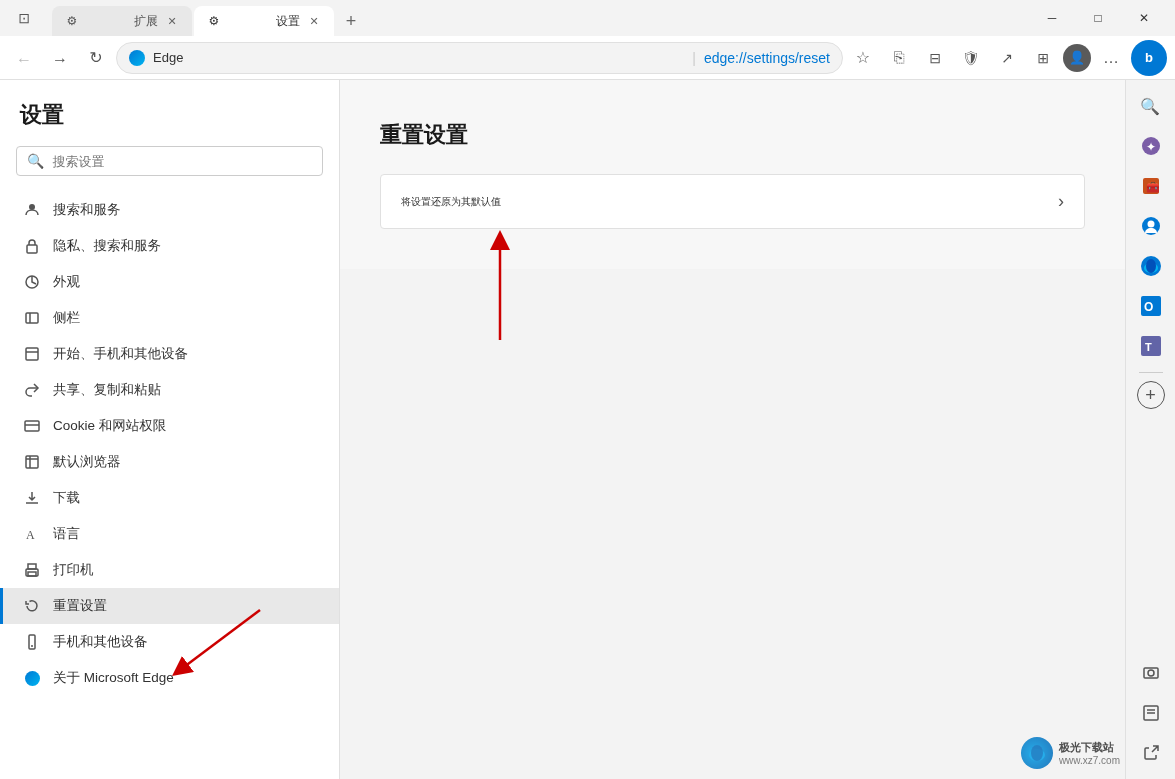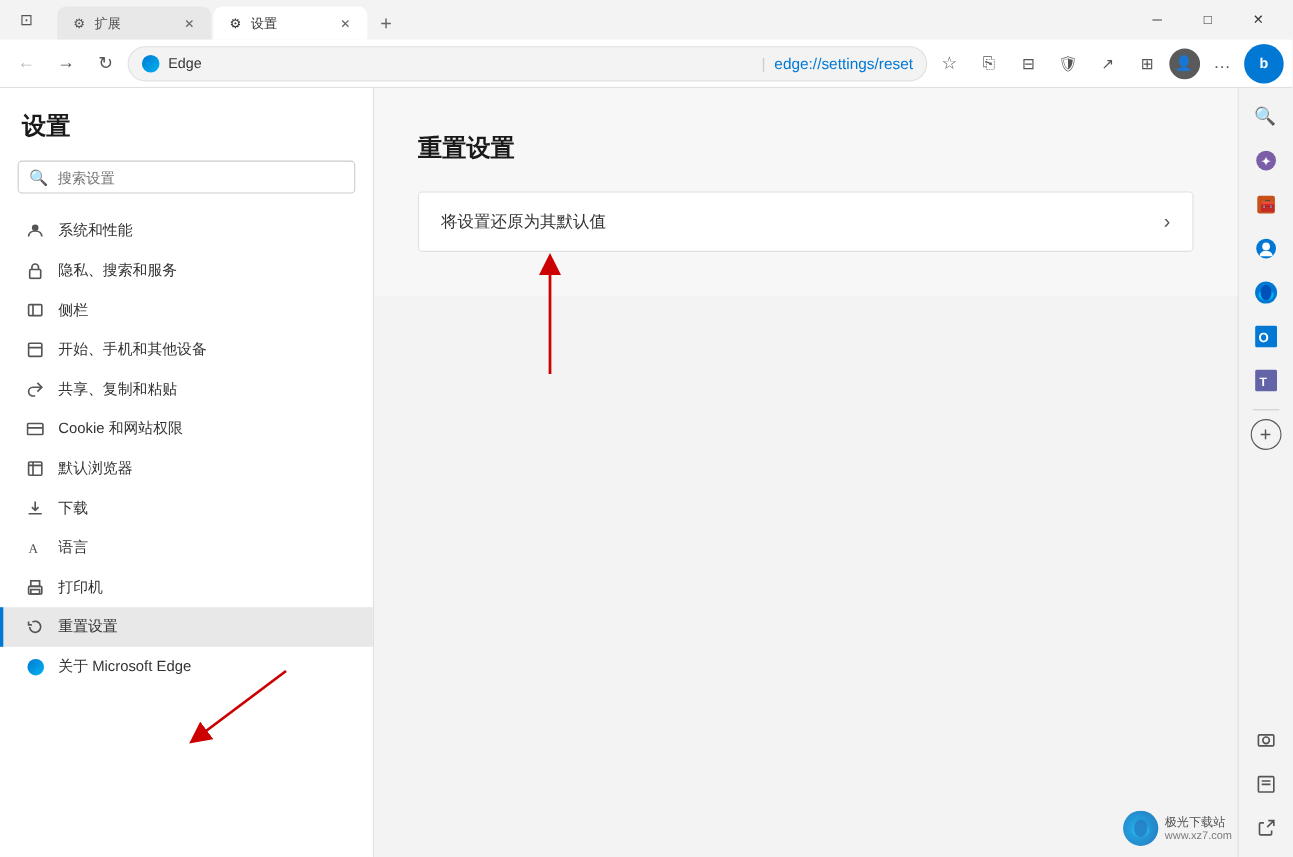--- a/index.html
+++ b/index.html
@@ -8,21 +8,21 @@
     
     .browser-chrome { background: #f3f3f3; width: 100%; }
 
     
     .title-bar { display: flex; align-items: center; height: 36px; background: #f3f3f3; padding: 0 8px; gap: 8px; }
     .window-controls-left { display: flex; gap: 4px; margin-right: 4px; }
     .tab-bar { display: flex; align-items: flex-end; flex: 1; height: 36px; gap: 2px; }
     .tab { display: flex; align-items: center; height: 30px; padding: 0 12px; border-radius: 8px 8px 0 0; background: #e8e8e8; gap: 6px; font-size: 12px; color: #555; cursor: pointer; position: relative; min-width: 140px; max-width: 200px; }
     .tab.active { background: #ffffff; color: #333; z-index: 1; }
     .tab-icon { width: 16px; height: 16px; display: flex; align-items: center; justify-content: center; }
-    .tab-title { flex: 1; overflow: hidden; text-overflow: ellipsis; white-space: nowrap; }
+    .tab-title { flex: 1; overflow: hidden; text-overflow: ellipsis; white-space: nowrap; margin-left: 48px; }
     .tab-close { width: 16px; height: 16px; display: flex; align-items: center; justify-content: center; border-radius: 50%; cursor: pointer; font-size: 11px; color: #666; }
     .tab-add { width: 30px; height: 30px; display: flex; align-items: center; justify-content: center; border-radius: 50%; cursor: pointer; font-size: 18px; color: #666; }
     .window-controls-right { display: flex; gap: 0; }
     .win-btn { width: 46px; height: 36px; display: flex; align-items: center; justify-content: center; cursor: pointer; font-size: 12px; color: #333; }
 
     
     .nav-bar { display: flex; align-items: center; height: 44px; background: #ffffff; padding: 0 8px; gap: 4px; border-bottom: 1px solid #e0e0e0; }
     .nav-btn { width: 32px; height: 32px; display: flex; align-items: center; justify-content: center; border-radius: 4px; cursor: pointer; color: #555; font-size: 16px; }
     .nav-btn.disabled { color: #bbb; cursor: default; }
     .address-bar-container { flex: 1; display: flex; align-items: center; background: #f3f3f3; border-radius: 20px; height: 32px; padding: 0 12px; gap: 8px; border: 1px solid #e0e0e0; }
@@ -47,21 +47,21 @@
 
     .nav-item { display: flex; align-items: center; padding: 9px 20px; gap: 12px; cursor: pointer; color: #333; font-size: 13.5px; border-left: 3px solid transparent; }
     .nav-item.active { background: #e8e8e8; border-left: 3px solid #0078d4; font-weight: 500; }
     .nav-item-icon { width: 18px; height: 18px; display: flex; align-items: center; justify-content: center; color: #555; font-size: 15px; flex-shrink: 0; }
 
     
     .content-area { flex: 1; background: #f7f7f7; padding: 40px; overflow-y: auto; }
     .content-title { font-size: 22px; font-weight: 600; color: #1a1a1a; margin-bottom: 24px; }
 
     .reset-card { background: #ffffff; border: 1px solid #e0e0e0; border-radius: 4px; display: flex; align-items: center; padding: 16px 20px; cursor: pointer; }
-    .reset-card-text { flex: 1; font-size: 15px; color: #333; }
+    .reset-card-text { flex: 1; font-size: 10px; color: #333; }
     .reset-card-arrow { color: #555; font-size: 18px; }
 
     
     .right-panel { width: 50px; background: #f3f3f3; border-left: 1px solid #e0e0e0; display: flex; flex-direction: column; align-items: center; padding: 8px 0; gap: 4px; }
     .right-panel-icon { width: 36px; height: 36px; display: flex; align-items: center; justify-content: center; border-radius: 4px; cursor: pointer; color: #555; font-size: 18px; }
     .right-panel-divider { width: 24px; height: 1px; background: #ccc; margin: 4px 0; }
     .right-panel-add { width: 28px; height: 28px; border-radius: 50%; border: 1.5px solid #555; display: flex; align-items: center; justify-content: center; cursor: pointer; color: #555; font-size: 18px; }
 
     
     .watermark { position: fixed; bottom: 10px; right: 55px; display: flex; align-items: center; gap: 6px; opacity: 0.85; }
@@ -145,33 +145,42 @@
       <input class="search-input" type="text" placeholder="搜索设置" style="">
     </div>
 
     <div class="nav-item">
       <div class="nav-item-icon">
         <svg width="16" height="16" viewBox="0 0 16 16" fill="#555">
             <circle cx="8" cy="5" r="3"></circle>
             <path d="M2 13c0-3 2.7-5 6-5s6 2 6 5" stroke="#555" fill="none" stroke-width="1.5"></path>
           </svg>
       </div>
-      <span>系统和性能</span>
+      <span>搜索和服务</span>
     </div>
 
     <div class="nav-item">
       <div class="nav-item-icon">
         <svg width="16" height="16" viewBox="0 0 16 16" fill="none" stroke="#555" stroke-width="1.5">
             <rect x="3" y="7" width="10" height="8" rx="1"></rect>
             <path d="M5 7V5a3 3 0 016 0v2"></path>
           </svg>
       </div>
       <span>隐私、搜索和服务</span>
     </div>
 
+    <div class="nav-item">
+      <div class="nav-item-icon">
+        <svg width="16" height="16" viewBox="0 0 16 16" fill="none" stroke="#555" stroke-width="1.5">
+            <circle cx="8" cy="8" r="6"></circle>
+            <path d="M8 2v6l4 2"></path>
+          </svg>
+      </div>
+      <span>外观</span>
+    </div>
 
     <div class="nav-item">
       <div class="nav-item-icon">
         <svg width="16" height="16" viewBox="0 0 16 16" fill="none" stroke="#555" stroke-width="1.5">
             <rect x="2" y="3" width="12" height="10" rx="1"></rect>
             <line x1="6" y1="3" x2="6" y2="13"></line>
           </svg>
       </div>
       <span>侧栏</span>
     </div>
@@ -252,20 +261,29 @@
     <div class="nav-item active">
       <div class="nav-item-icon">
         <svg width="16" height="16" viewBox="0 0 16 16" fill="none" stroke="#555" stroke-width="1.5">
             <path d="M3 8A5 5 0 1 0 5.5 3.5"></path>
             <path d="M2 3v3h3"></path>
           </svg>
       </div>
       <span>重置设置</span>
     </div>
 
+    <div class="nav-item">
+      <div class="nav-item-icon">
+        <svg width="16" height="16" viewBox="0 0 16 16" fill="none" stroke="#555" stroke-width="1.5">
+            <rect x="5" y="1" width="6" height="14" rx="1"></rect>
+            <line x1="8" y1="12" x2="8" y2="12" stroke-width="2" stroke-linecap="round"></line>
+          </svg>
+      </div>
+      <span>手机和其他设备</span>
+    </div>
 
 
     <div class="nav-item">
       <div class="nav-item-icon">
         <span style="display:block;width:15px;height:15px;border-radius:50%;background:linear-gradient(135deg,#0078d4,#00b4f0);"></span>
       </div>
       <span>关于 Microsoft Edge</span>
     </div>
   </div>
 
@@ -365,16 +383,16 @@
 </svg>
 
 <div class="watermark">
   <div class="watermark-logo">
     <svg width="22" height="22" viewBox="0 0 22 22">
         <ellipse cx="11" cy="13" rx="8" ry="6" fill="#00a0e8"></ellipse>
         <ellipse cx="11" cy="11" rx="6" ry="8" fill="#0060b0" opacity="0.7"></ellipse>
       </svg>
   </div>
   <div>
-    <div style="font-size:11px; color:#333; font-weight:400;">极光下载站</div>
+    <div style="font-size:11px; color:#333; font-weight:700;">极光下载站</div>
     <div style="font-size:10px; color:#666;text-align:center;">www.xz7.com</div>
   </div>
 </div>
 
 </body></html>

